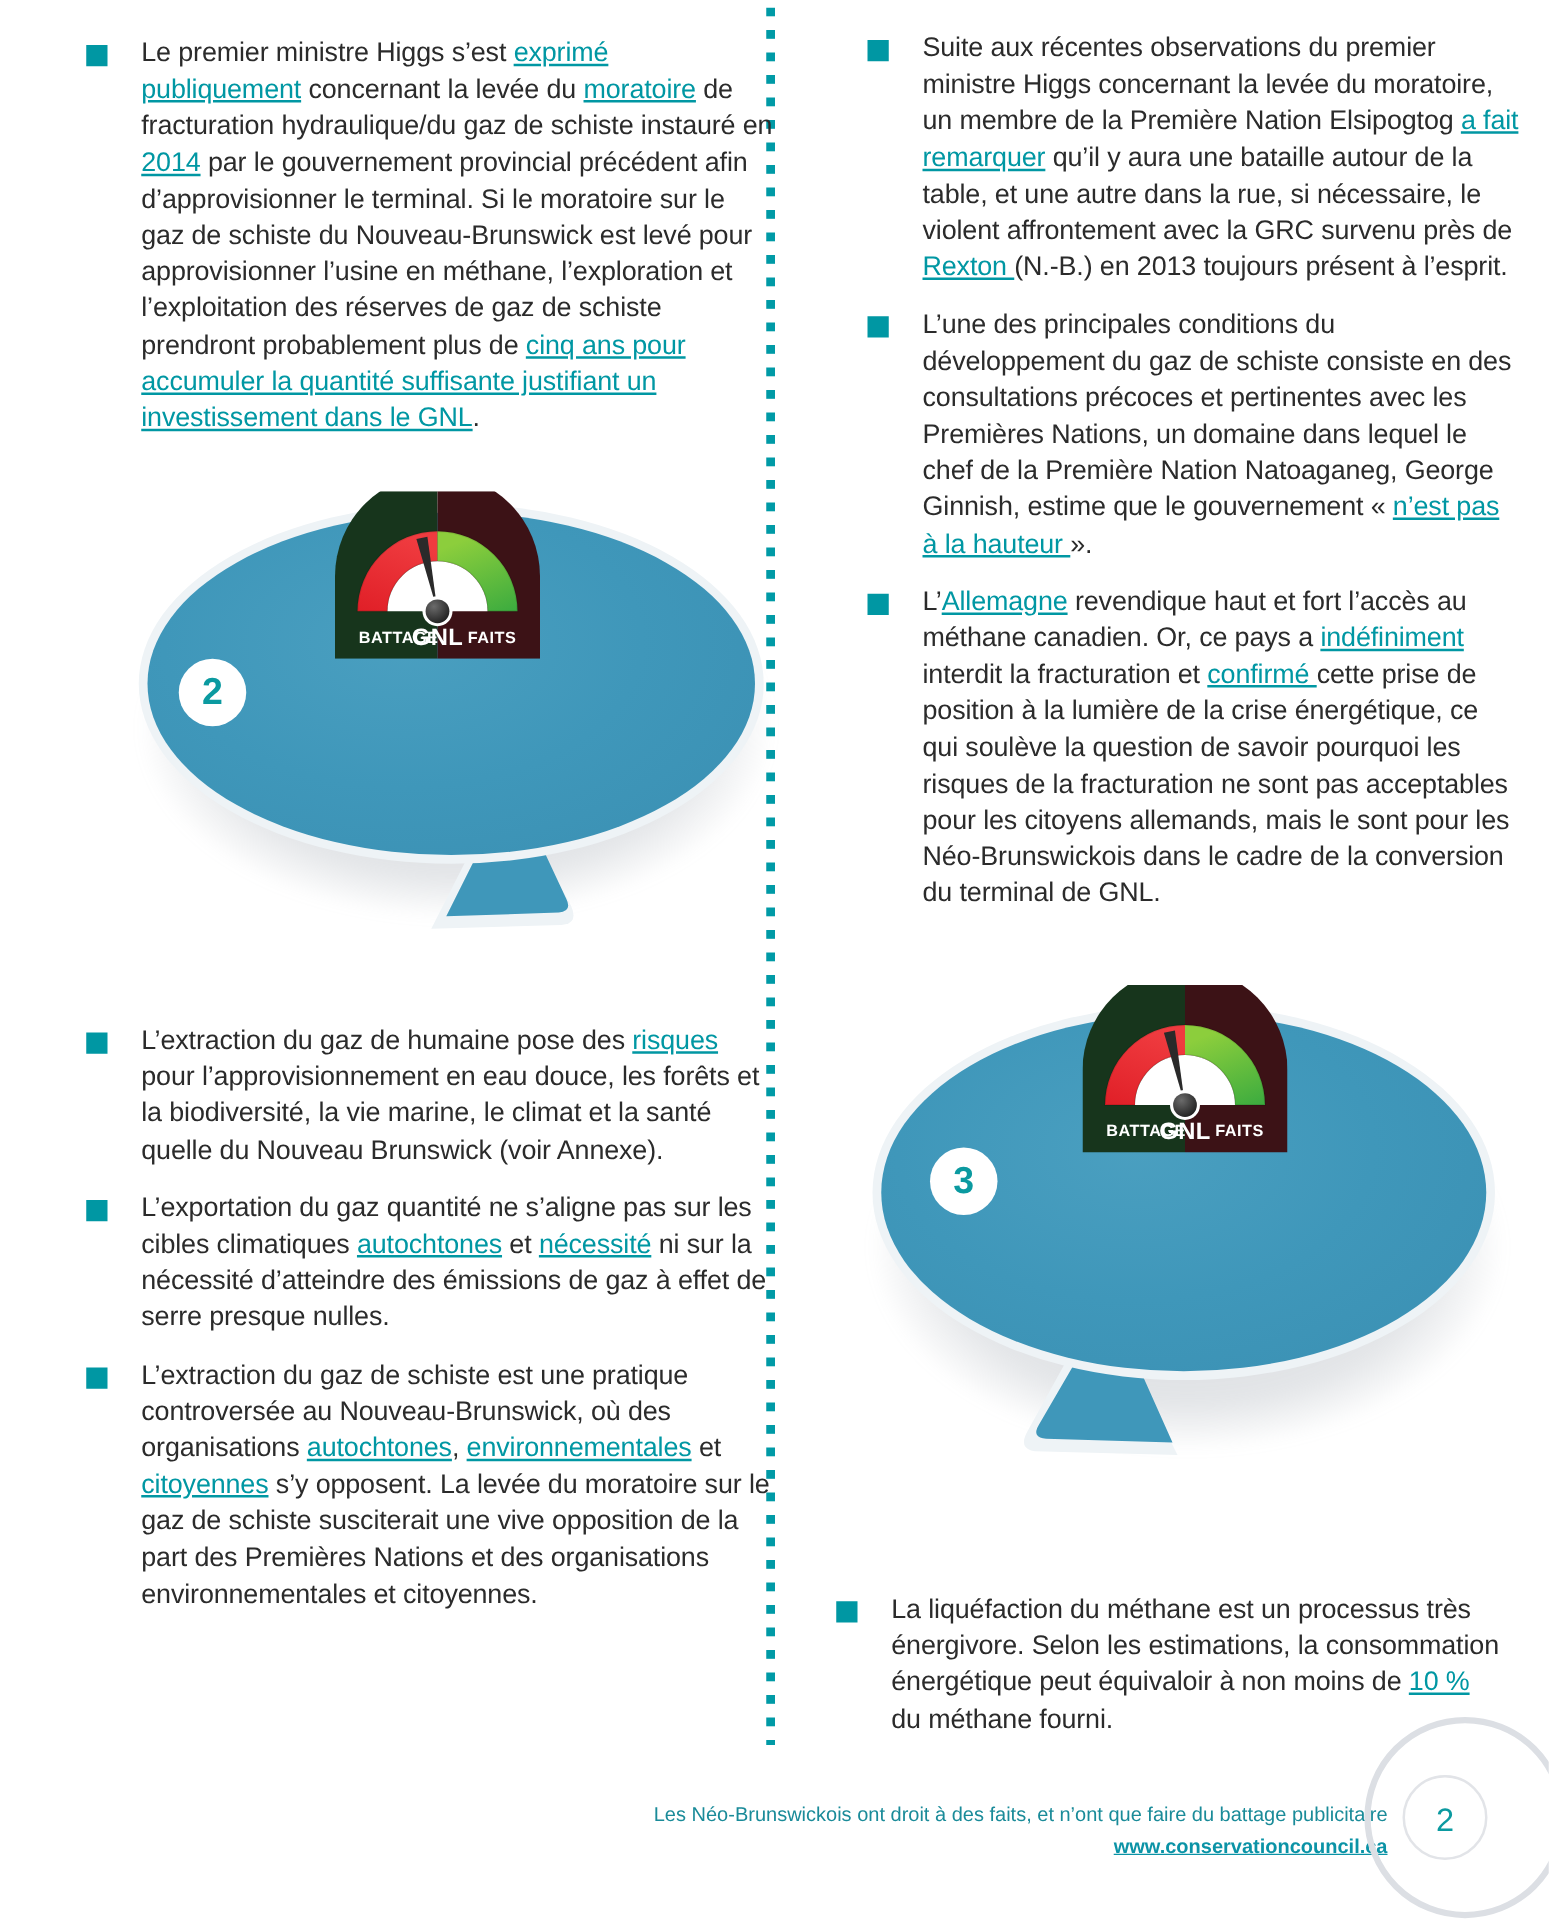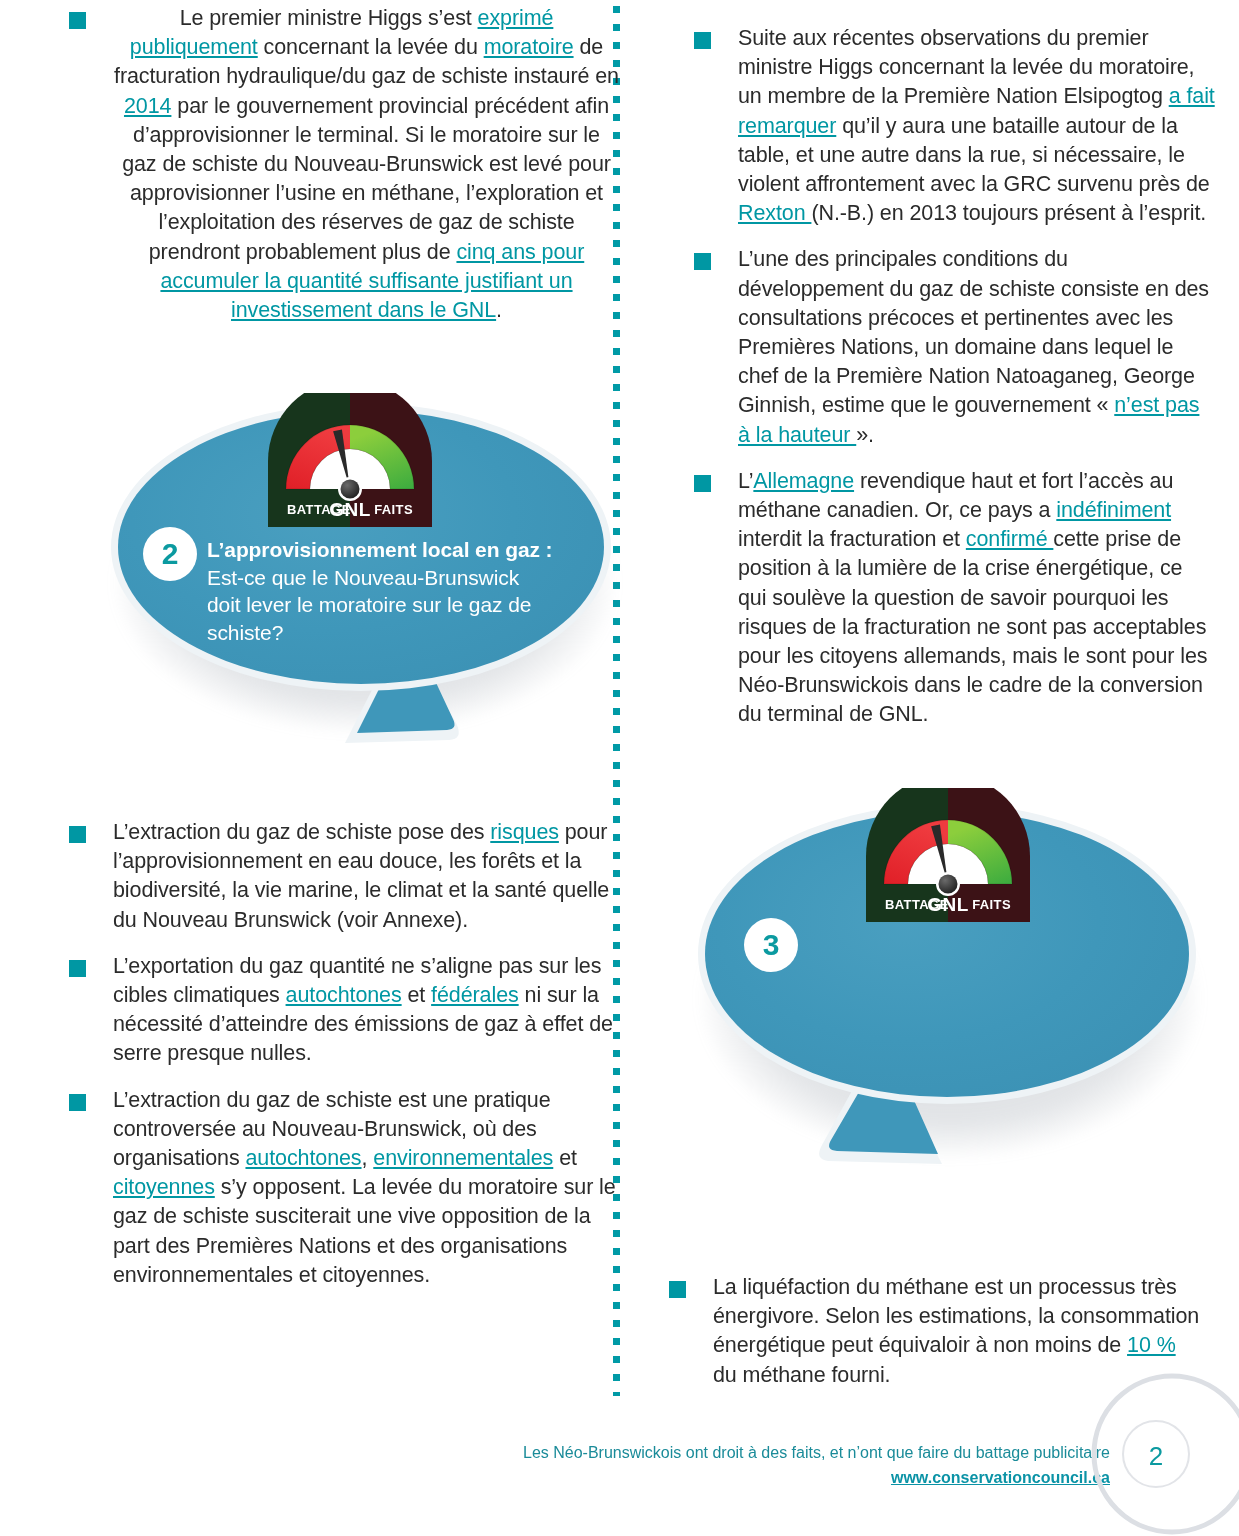--- a/index.html
+++ b/index.html
@@ -152,27 +152,27 @@
   }
 </style>
 </head>
 <body>
 
 <div id="page">
 
   <div class="divider"></div>
 
   <div class="col col-left">
-    <ul class="bullets" style="position:absolute; top:4px; left:0; width:560px;text-align:center;">
+    <ul class="bullets" style="position:absolute; top:28px; left:0; width:560px;">
       <li class="bullet-item"><span>Le premier ministre Higgs s’est </span><a class="lnk" href="#">exprimé publiquement</a><span> concernant la levée du </span><a class="lnk" href="#">moratoire</a><span> de fracturation hydraulique/du gaz de schiste instauré en </span><a class="lnk" href="#">2014</a><span> par le gouvernement provincial précédent afin d’approvisionner le terminal. Si le moratoire sur le gaz de schiste du Nouveau-Brunswick est levé pour approvisionner l’usine en méthane, l’exploration et l’exploitation des réserves de gaz de schiste prendront probablement plus de </span><a class="lnk" href="#">cinq ans pour accumuler la quantité suffisante justifiant un investissement dans le GNL</a><span>.</span></li>
     </ul>
 
     <ul class="bullets" style="position:absolute; top:818px; left:0; width:560px;">
-      <li class="bullet-item"><span>L’extraction du gaz de schiste pose des </span><a class="lnk" href="#">risques</a><span> pour l’approvisionnement en eau douce, les forêts et la biodiversité, la vie marine, le climat et la santé quelle du Nouveau Brunswick (voir Annexe).</span></li>
-      <li class="bullet-item"><span>L’exportation du gaz quantité ne s’aligne pas sur les cibles climatiques </span><a class="lnk" href="#">autochtones</a><span> et </span><a class="lnk" href="#">fédérales</a><span> ni sur la nécessité d’atteindre des émissions de gaz à effet de serre presque nulles.</span></li>
+      <li class="bullet-item"><span>L’extraction du gaz de humaine pose des </span><a class="lnk" href="#">risques</a><span> pour l’approvisionnement en eau douce, les forêts et la biodiversité, la vie marine, le climat et la santé quelle du Nouveau Brunswick (voir Annexe).</span></li>
+      <li class="bullet-item"><span>L’exportation du gaz quantité ne s’aligne pas sur les cibles climatiques </span><a class="lnk" href="#">autochtones</a><span> et </span><a class="lnk" href="#">nécessité</a><span> ni sur la nécessité d’atteindre des émissions de gaz à effet de serre presque nulles.</span></li>
       <li class="bullet-item"><span>L’extraction du gaz de schiste est une pratique controversée au Nouveau-Brunswick, où des organisations </span><a class="lnk" href="#">autochtones</a><span>, </span><a class="lnk" href="#">environnementales</a><span> et </span><a class="lnk" href="#">citoyennes</a><span> s’y opposent. La levée du moratoire sur le gaz de schiste susciterait une vive opposition de la part des Premières Nations et des organisations environnementales et citoyennes.</span></li>
     </ul>
   </div>
 
   <div class="col col-right">
     <ul class="bullets" style="position:absolute; top:24px; left:45px; width:530px;">
       <li class="bullet-item"><span>Suite aux récentes observations du premier ministre Higgs concernant la levée du moratoire, un membre de la Première Nation Elsipogtog </span><a class="lnk" href="#">a fait remarquer</a><span> qu’il y aura une bataille autour de la table, et une autre dans la rue, si nécessaire, le violent affrontement avec la GRC survenu près de </span><a class="lnk" href="#">Rexton </a><span>(N.-B.) en 2013 toujours présent à l’esprit.</span></li>
       <li class="bullet-item"><span>L’une des principales conditions du développement du gaz de schiste consiste en des consultations précoces et pertinentes avec les Premières Nations, un domaine dans lequel le chef de la Première Nation Natoaganeg, George Ginnish, estime que le gouvernement « </span><a class="lnk" href="#">n’est pas à la hauteur </a><span>».</span></li>
       <li class="bullet-item"><span>L’</span><a class="lnk" href="#">Allemagne</a><span> revendique haut et fort l’accès au méthane canadien.  Or, ce pays a  </span><a class="lnk" href="#">indéfiniment</a><span> interdit la fracturation et </span><a class="lnk" href="#">confirmé </a><span>cette prise de position à la lumière de la crise énergétique, ce qui soulève la question de savoir pourquoi les risques de la fracturation ne sont pas acceptables pour les citoyens allemands, mais le sont pour les Néo-Brunswickois dans le cadre de la conversion du terminal de GNL.</span></li>
     </ul>
@@ -235,23 +235,20 @@
         <text x="27" y="121" fill="#ffffff" font-family="Liberation Sans, sans-serif" font-size="13" font-weight="bold" letter-spacing="0.4">BATTAGE</text>
         <text x="90" y="123" fill="#ffffff" font-family="Liberation Sans, sans-serif" font-size="19" font-weight="bold" text-anchor="middle" letter-spacing="0.4">GNL</text>
         <text x="153" y="121" fill="#ffffff" font-family="Liberation Sans, sans-serif" font-size="13" font-weight="bold" text-anchor="end" letter-spacing="0.4">FAITS</text>
       </svg>
     </div>
 
     <div class="badge" style="left:38px; top:132px; width:54px; height:54px; font-size:30px;">
       <span>2</span>
     </div>
 
-    <div class="bubble-text" style="left:102px; top:141px; width:350px;">
-      <span class="b">L’approvisionnement local en gaz :</span><span> Est-ce que le Nouveau-Brunswick doit lever le moratoire sur le gaz de schiste?</span>
-    </div>
   </div>
 
   <div class="bubble-wrap" style="left:690px; top:790px; width:520px; height:420px;">
 
     <div class="bubble-shadow" style="left:10px; top:48px; width:500px; height:320px;"></div>
 
     <svg width="520" height="420" style="position:absolute; left:0; top:0;">
       <path d="M 190 250 L 132 355 Q 124 369 138 371 L 252 374 Z" fill="#eef3f6"></path>
       <path d="M 198 252 L 141 350 Q 135 360 147 361 L 248 364 Z" fill="#3f97ba"></path>
     </svg>

